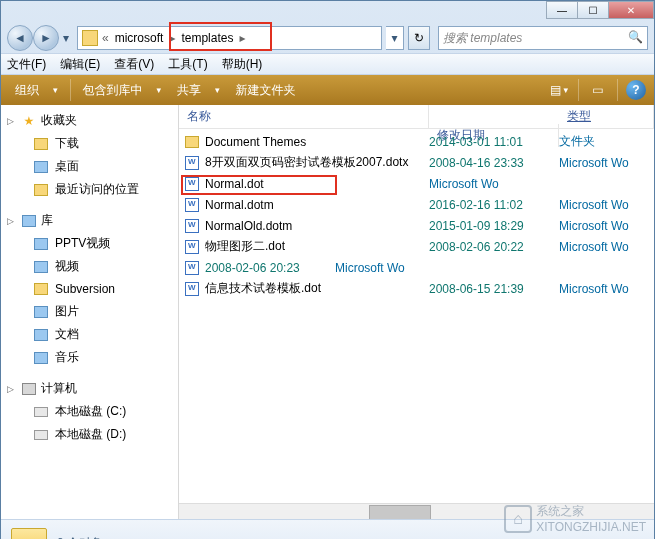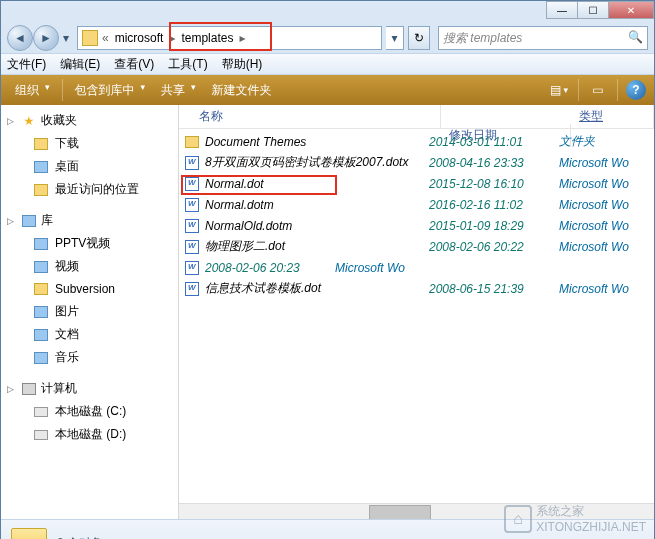--- a/index.html
+++ b/index.html
@@ -26,21 +26,21 @@
 
 .addr-drop { width: 18px; height: 24px; background: #fff; border: 1px solid #8aa7c5; border-left: 0; display: flex; align-items: center; justify-content: center; color: #3a5a7a; }
 .refresh { width: 22px; height: 24px; border: 1px solid #8aa7c5; background: linear-gradient(#f5f9fc, #d5e3f0); display: flex; align-items: center; justify-content: center; }
 
 .searchbox { width: 210px; height: 24px; background: #fff; border: 1px solid #8aa7c5; display: flex; align-items: flex-start; padding: 3px 4px; color: #888; font-style: italic; margin-left: 4px; }
 .searchbox .sico { margin-left: auto; color: #5a7fa3; font-style: normal; }
 
 .menubar { height: 22px; background: linear-gradient(#f7fafd, #e2ecf7); border-top: 1px solid #c5d5e8; border-bottom: 1px solid #c5d5e8; display: flex; align-items: center; padding: 0 6px; gap: 14px; }
 
 .toolbar { height: 30px; background: linear-gradient(#c99a3a, #a87820); color: #fff; display: flex; align-items: center; padding: 0 8px; gap: 4px; }
-.tbitem { display: flex; gap: 4px; padding: 0 6px; }
+.tbitem { display: flex; align-items: center; gap: 12px; padding: 0 6px; }
 .tbsep { width: 1px; height: 22px; background: rgba(255,255,255,0.3); margin: 0 2px; }
 .tbdrop { font-size: 9px; margin-left: 2px; }
 .tbright { margin-left: auto; display: flex; align-items: center; gap: 6px; }
 .tbicon { width: 22px; height: 22px; display: flex; align-items: center; justify-content: center; }
 .help { width: 20px; height: 20px; border-radius: 50%; background: radial-gradient(circle at 30% 30%, #6bb8f0, #2060a0); color: #fff; display: flex; align-items: center; justify-content: center; font-weight: bold; }
 
 .body { display: flex; height: 414px; background: #fff; }
 
 .sidebar { width: 178px; border-right: 1px solid #d8d8d8; overflow-y: scroll; background: #fff; position: relative; }
 .sidebar::-webkit-scrollbar { width: 16px; }
@@ -54,25 +54,25 @@
 .sideitem .ic { width: 16px; height: 16px; display: flex; align-items: center; justify-content: center; }
 .star { color: #f0b020; }
 .folder-ic { width: 14px; height: 12px; background: #f8d77a; border: 1px solid #c9a830; }
 .lib-ic { width: 14px; height: 12px; background: #9bc8f0; border: 1px solid #5a90c0; }
 .comp-ic { width: 14px; height: 12px; background: #d8d8d8; border: 1px solid #888; }
 .disk-ic { width: 14px; height: 10px; background: #e8e8e8; border: 1px solid #999; }
 
 .filearea { flex: 1; display: flex; flex-direction: column; overflow: hidden; }
 .colhdr { height: 24px; border-bottom: 1px solid #e5e5e5; display: flex; align-items: center; background: #fff; }
 .col { padding: 0 8px; border-right: 1px solid #e5e5e5; height: 100%; display: flex; align-items: center; color: #3a5a9a; }
-.col.name { width: 250px; margin-left: 12px; }
+.col.name { width: 250px; }
 .col.date { width: 130px; margin-top: 37px; }
 .col.type { flex: 1; text-decoration: underline; }
 
-.filelist { flex: 1; overflow: auto; position: relative; padding-top: 2px; font-style: italic; }
+.filelist { flex: 1; overflow: auto; position: relative; padding-top: 2px; }
 .row { display: flex; align-items: center; height: 21px; padding: 0 4px; }
 .row .fic { width: 18px; height: 16px; display: flex; align-items: center; justify-content: center; margin-right: 4px; }
 .row .fname { width: 224px; white-space: nowrap; overflow: hidden; }
 .row .fdate { width: 130px; color: #0f766e; }
 .row .ftype { color: #0369a1; white-space: nowrap; }
 .doc-ic { width: 14px; height: 14px; background: #fff; border: 1px solid #3a70c0; position: relative; }
 .doc-ic::before { content: "W"; position: absolute; font-size: 8px; color: #3a70c0; left: 2px; top: 0; font-weight: bold; }
 
 .file-highlight { position: absolute; border: 2px solid #e03020; left: 2px; top: 46px; width: 156px; height: 20px; pointer-events: none; }
 
@@ -287,21 +287,20 @@
             </span>
             <span class="fname">8开双面双页码密封试卷模板2007.dotx</span>
             <span class="fdate">2008-04-16 23:33</span>
             <span class="ftype">Microsoft Wo</span>
           </div>
           <div class="row">
             <span class="fic">
               <span class="doc-ic"></span>
             </span>
             <span class="fname">Normal.dot</span>
-            <span class="fdate">2015-12-08 16:10</span>
             <span class="ftype">Microsoft Wo</span>
           </div>
           <div class="row">
             <span class="fic">
               <span class="doc-ic"></span>
             </span>
             <span class="fname">Normal.dotm</span>
             <span class="fdate">2016-02-16 11:02</span>
             <span class="ftype">Microsoft Wo</span>
           </div>

